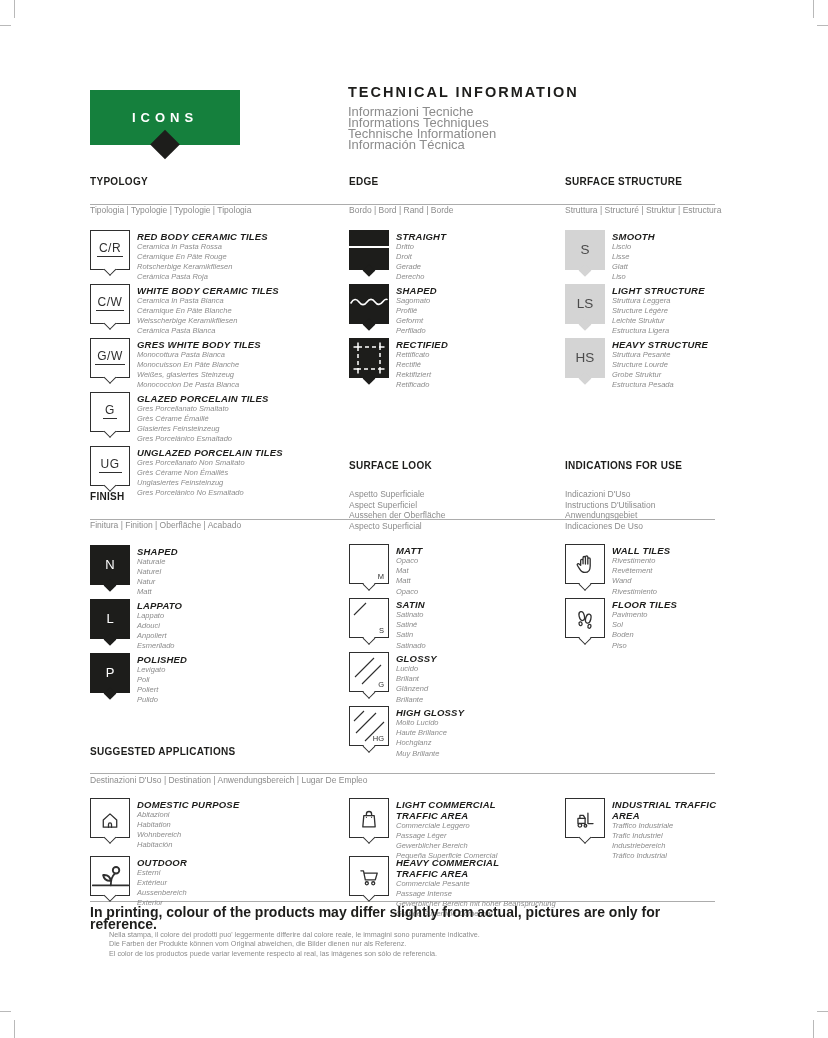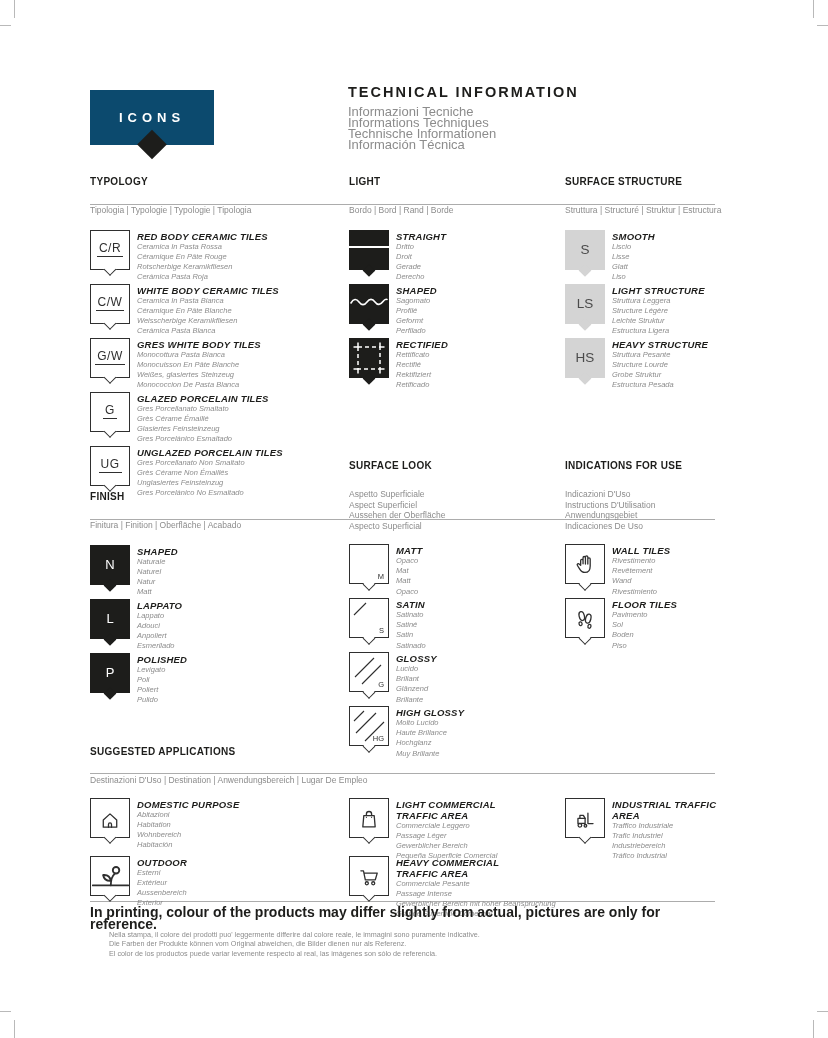--- a/index.html
+++ b/index.html
@@ -3,21 +3,21 @@
 <meta charset="utf-8">
 <style>
   html,body{margin:0;padding:0;background:#fff;}
   .page{position:relative;width:828px;height:1038px;background:#ffffff;
         font-family:"Liberation Sans",sans-serif;overflow:hidden;}
   
   .cm{position:absolute;background:#b9b9b9;}
   
   .rule{position:absolute;left:90px;width:625px;height:1px;background:#acacac;}
   
-  .banner{position:absolute;left:90px;top:90px;width:124px;height:55px;background:#0c4a6e;
+  .banner{position:absolute;left:90px;top:90px;width:150px;height:55px;background:#15803d;
           display:flex;align-items:center;justify-content:center;}
   .banner::after{content:"";position:absolute;left:50%;bottom:-10px;width:21px;height:21px;
           background:#1d1d1b;transform:translateX(-50%) rotate(45deg);z-index:-0;}
   .banner-text{color:#fff;font-size:13px;font-weight:bold;letter-spacing:5px;position:relative;z-index:1;}
   
   .title-block{position:absolute;left:348px;top:84px;}
   .main-title{font-size:14.5px;font-weight:800;letter-spacing:2px;color:#1d1d1b;}
   .title-sub{font-size:13px;color:#8c8c8c;line-height:11px;margin-top:6px;}
   
   .sec{position:absolute;}
@@ -153,21 +153,21 @@
           <div class="l">Gres Porcellanato Non Smaltato</div>
           <div class="l">Grès Cérame Non Émaillés</div>
           <div class="l">Unglasiertes Feinsteinzug</div>
           <div class="l">Gres Porcelánico No Esmaltado</div>
           </div>
       </div>
     </div>
   </div>
 
   <div class="sec" style="left:349px;top:176px;width:212px">
-    <div class="sh">LIGHT</div>
+    <div class="sh">EDGE</div>
     <div class="ss">Bordo | Bord | Rand | Borde</div>
     <div class="items">
       <div class="item">
         <div class="badge black">
             <div class="hline"></div>
           </div>
         <div class="txt">
             <div class="t">STRAIGHT</div>
           <div class="l">Dritto</div>
           <div class="l">Droit</div>

